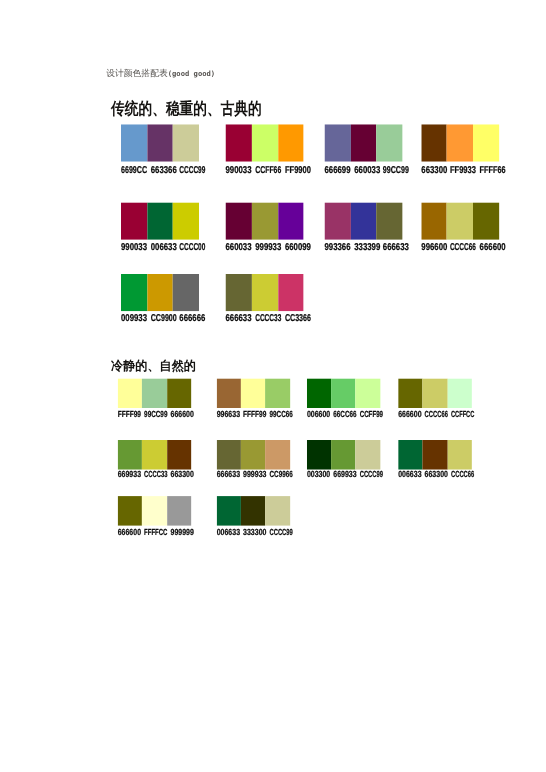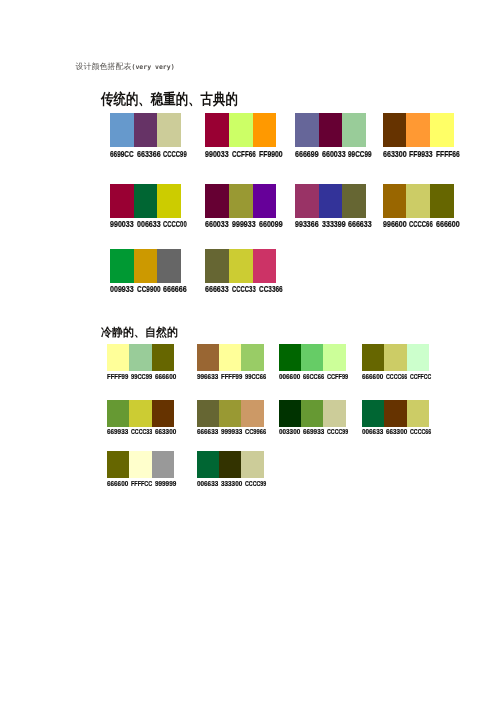--- a/index.html
+++ b/index.html
@@ -4,21 +4,21 @@
 <title>design color palette sheet</title>
 <style>
   html,body{margin:0;padding:0;}
   body{width:496px;height:702px;background:#ffffff;overflow:hidden;
        font-family:"DejaVu Sans",sans-serif;}
   #page{position:relative;width:496px;height:702px;background:#ffffff;}
 
   
   .doc-title{position:absolute;left:75.5px;top:58.5px;color:#55524f;
              white-space:nowrap;line-height:9px;}
-  .doc-title .t-cjk{font-family:Liberation Sans, sans-serif;font-size:8px;}
+  .doc-title .t-cjk{font-family:Liberation Sans, sans-serif;font-size:8px;margin-left:21px;}
   .doc-title .t-lat{font-family:"DejaVu Sans Mono",monospace;font-weight:bold;font-size:6.5px;}
 
   
   .palette-section{position:static;}
   .sec-head{position:absolute;margin:0;padding:0;font-weight:bold;color:#151311;
             white-space:nowrap;transform-origin:left top;
             font-family:"DejaVu Sans",sans-serif;}
 
   
   .palette-row{position:static;}
@@ -29,21 +29,21 @@
   .lbl{position:absolute;height:9px;font-family:"Liberation Sans",sans-serif;
        font-weight:bold;color:#0d0d0d;white-space:nowrap;}
   .lbl .hex{position:absolute;top:0;display:block;white-space:pre;
             transform-origin:left top;-webkit-text-stroke:0.22px #0d0d0d;}
 </style>
 </head>
 <body>
 
 <div id="page">
 
-  <div class="doc-title"><span class="t-cjk">设计颜色搭配表</span><span class="t-lat">(very very)</span></div>
+  <div class="doc-title"><span class="t-cjk">设计颜色搭配表</span><span class="t-lat">(good good)</span></div>
 
   <section class="palette-section">
     <h2 class="sec-head" style="left:101px;top:89.5px;font-size:15px;transform:scaleX(0.83)">传统的、稳重的、古典的</h2>
     <div class="palette-row">
       <div class="grp" style="left:110.1px;top:112.7px;width:71.1px;height:33.9px">
         <span class="sw" style="width: 23.7px; background-color: rgb(102, 153, 204);" title="#6699CC"></span>
         <span class="sw" style="width: 23.7px; background-color: rgb(102, 51, 102);" title="#663366"></span>
         <span class="sw" style="width: 23.7px; background-color: rgb(204, 204, 153);" title="#CCCC99"></span>
       </div>
       <div class="lbl" style="left:110.1px;top:150px;font-size:9px;line-height:9px">

